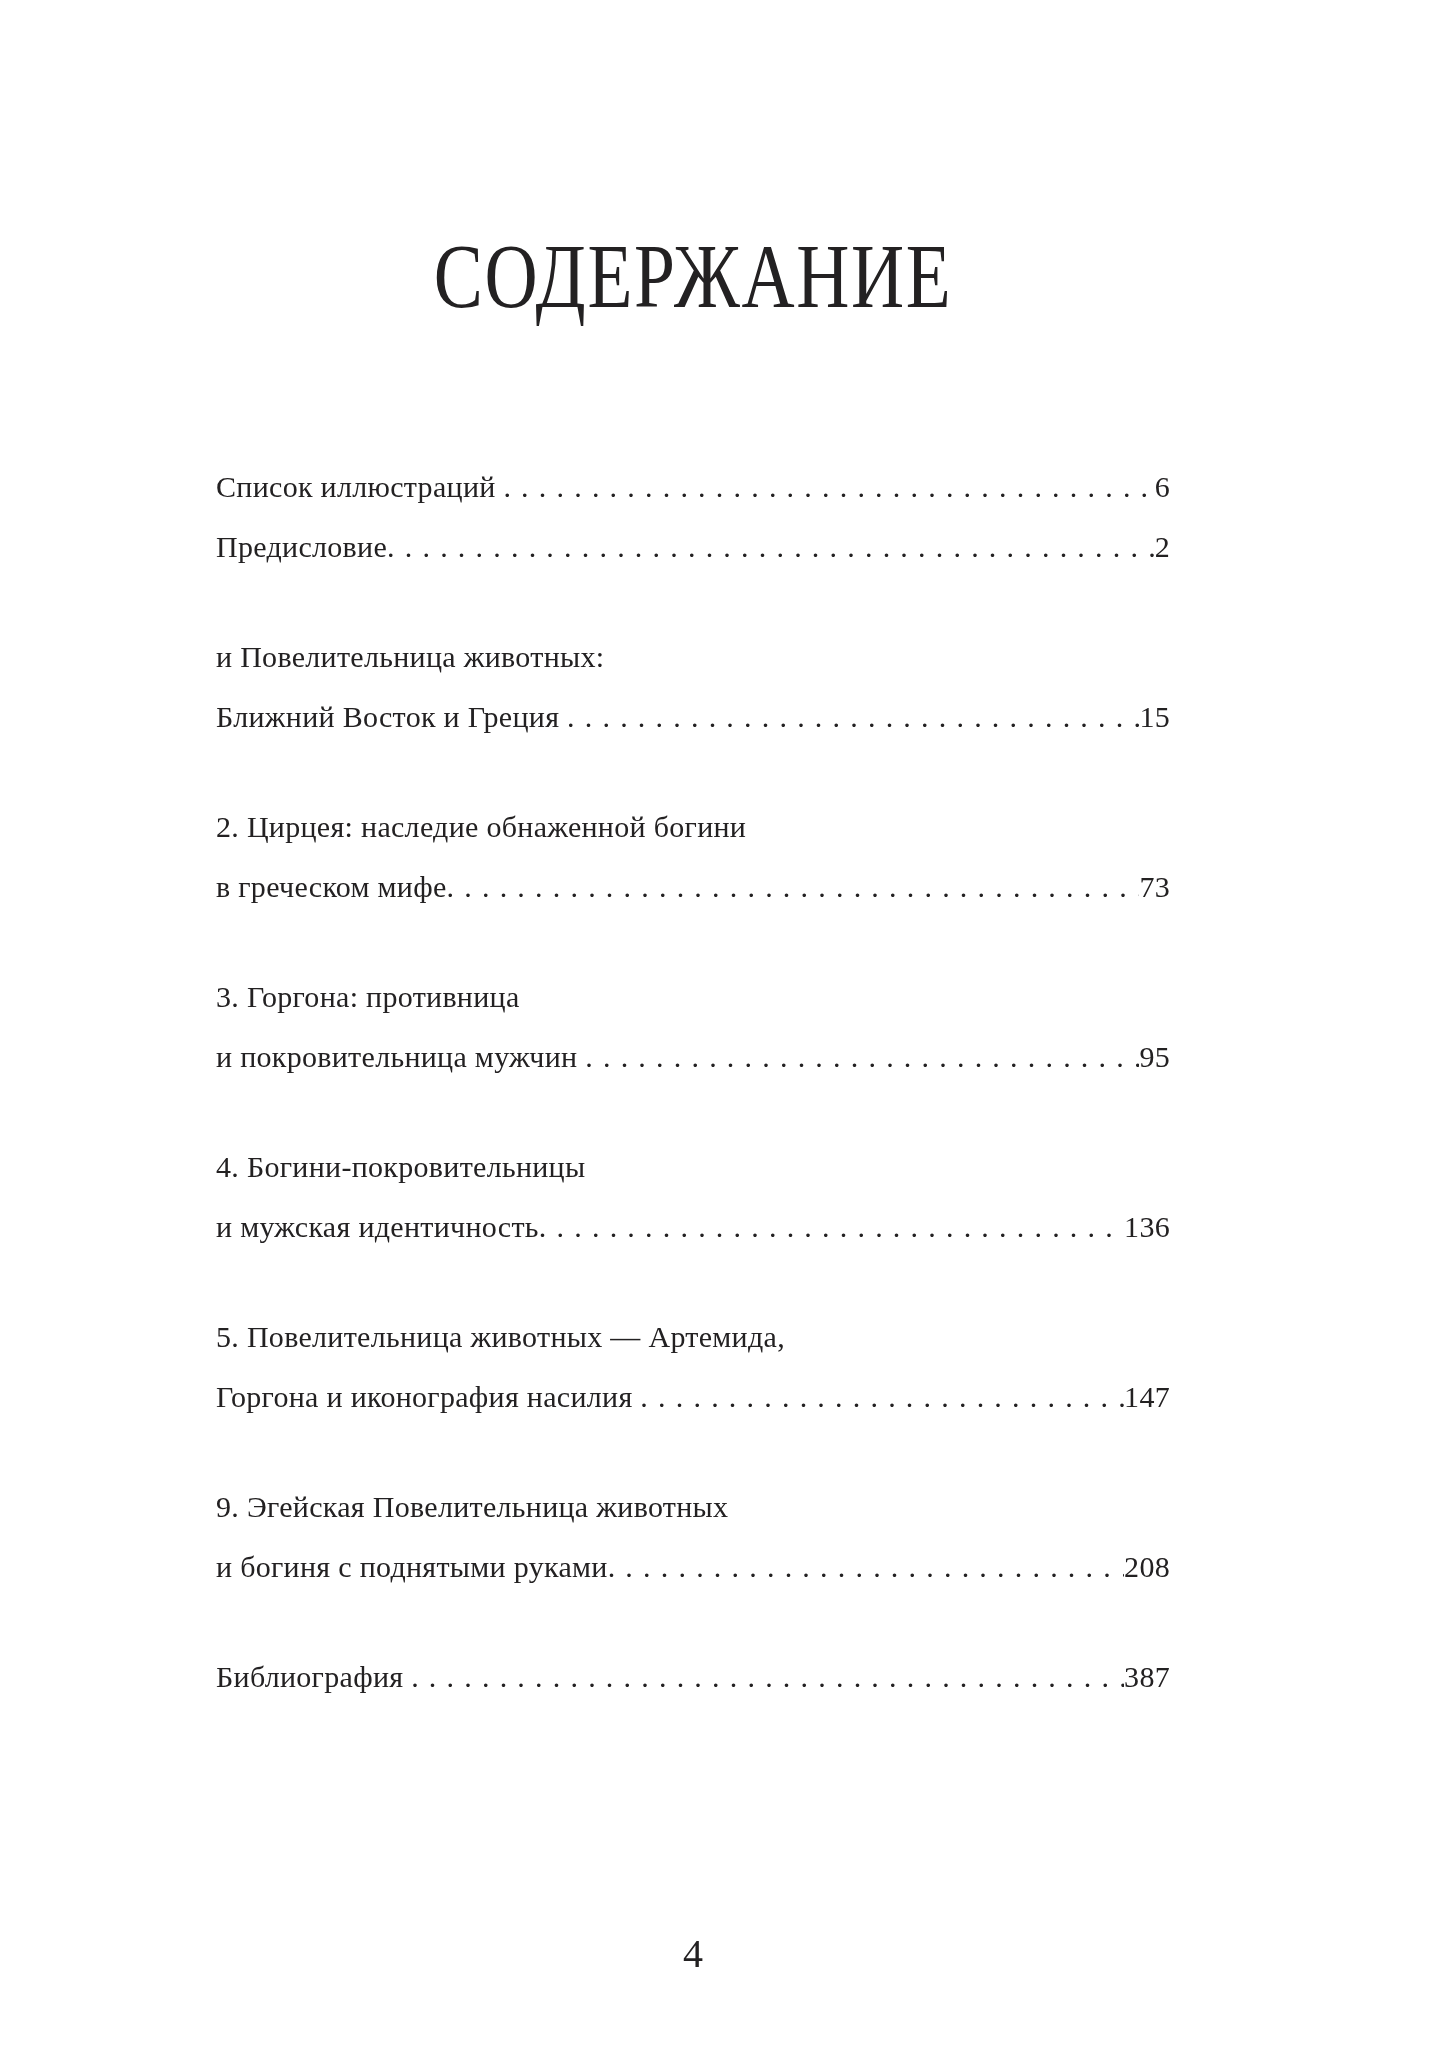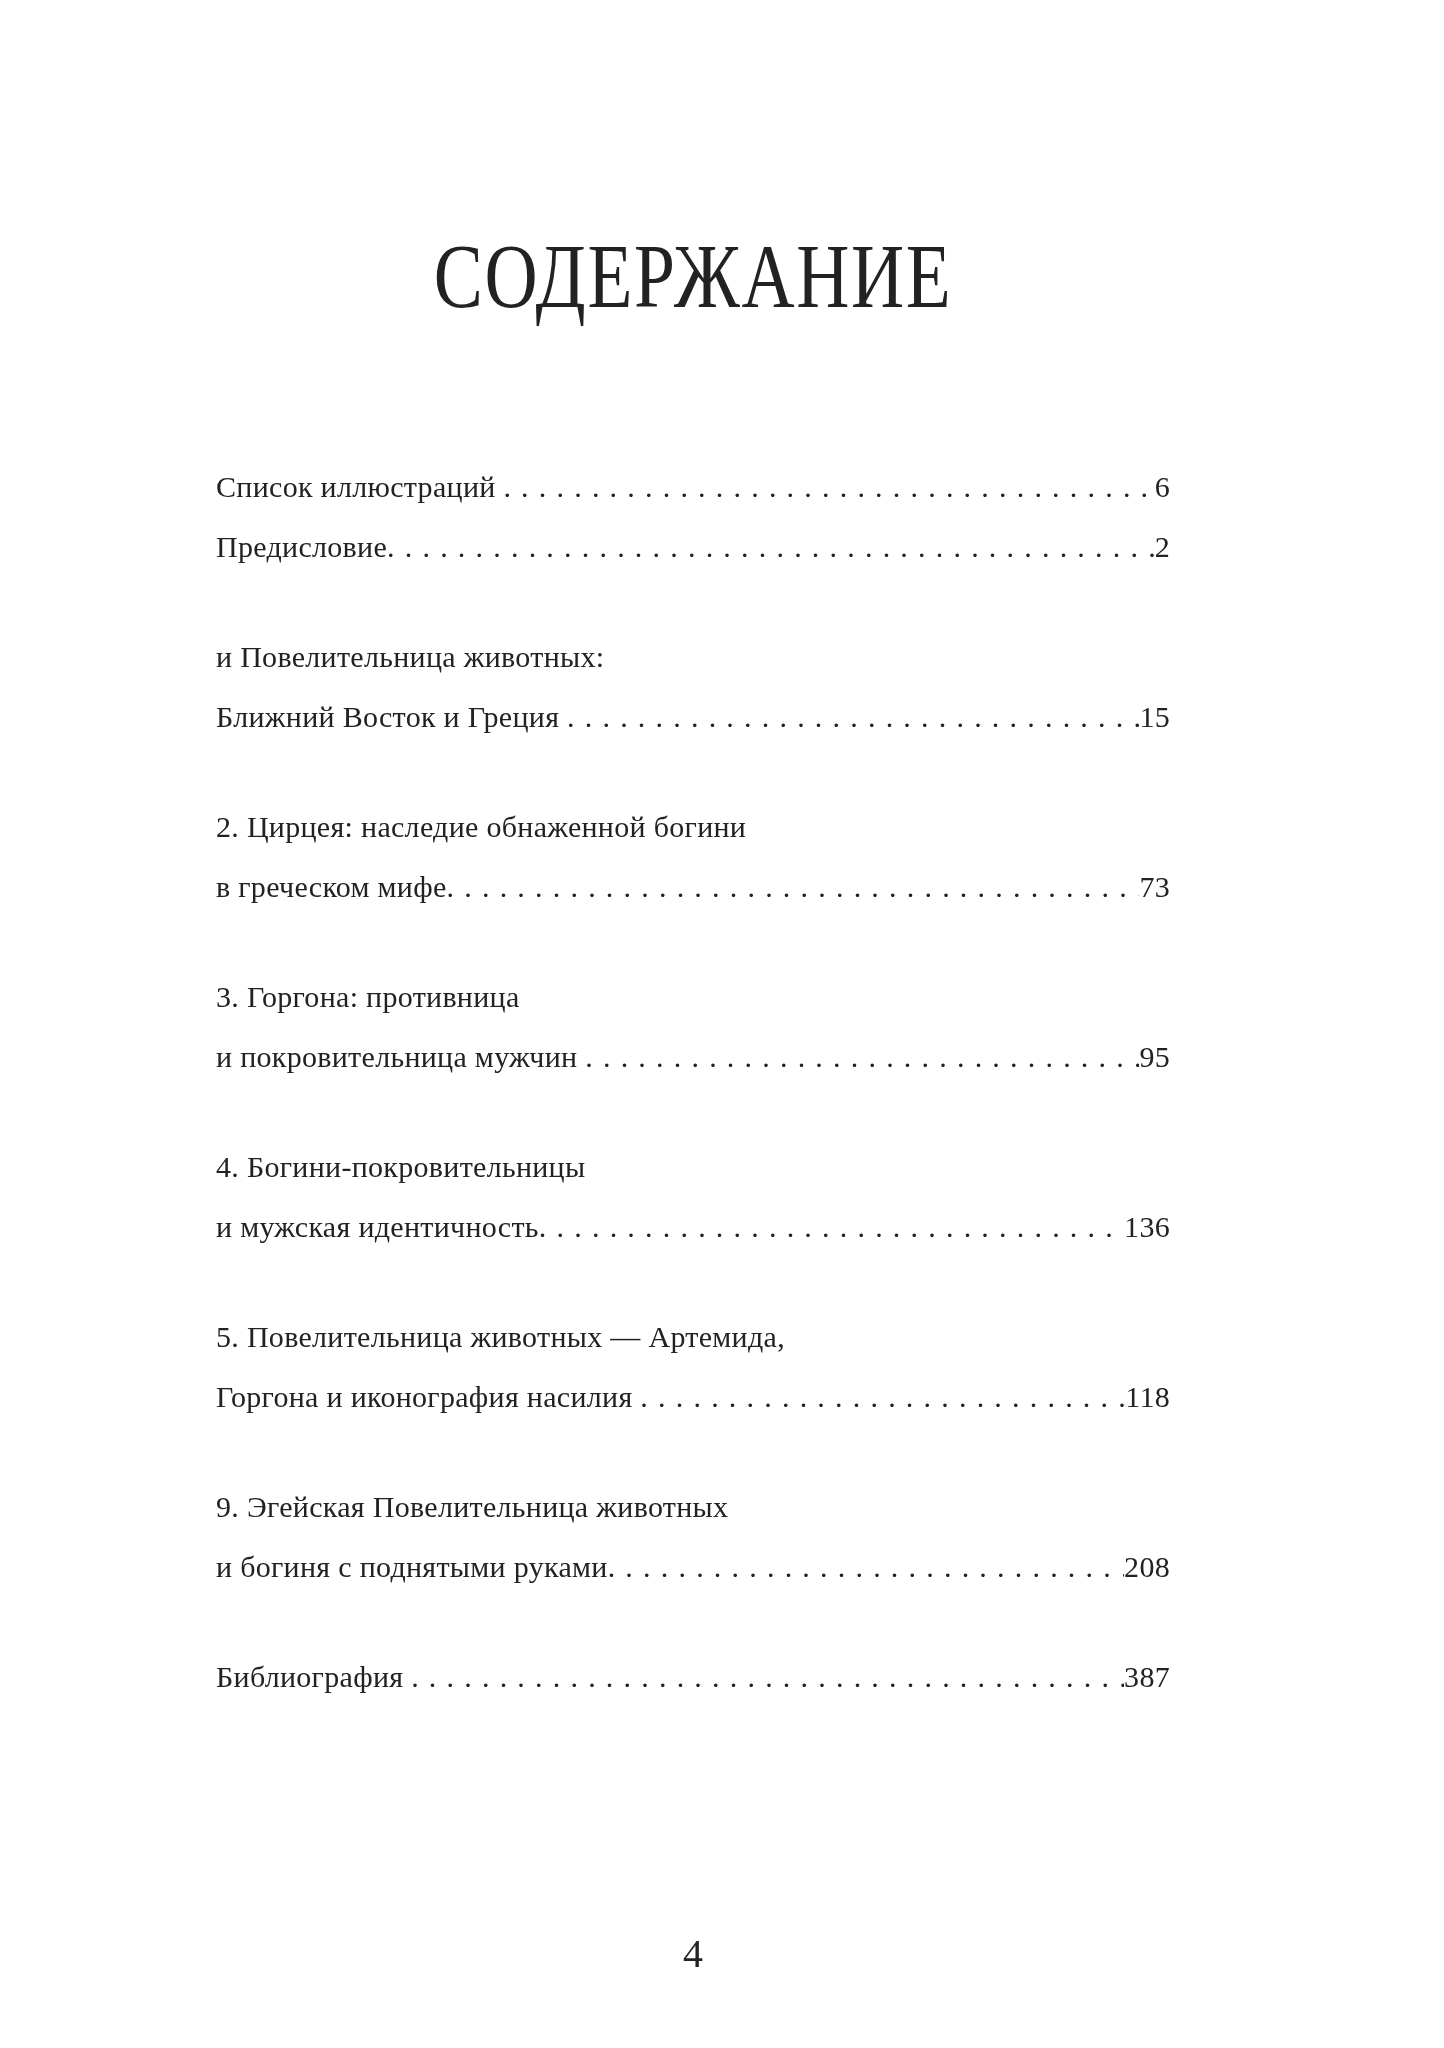--- a/index.html
+++ b/index.html
@@ -140,21 +140,21 @@
         <span class="dot-leader"></span>
         <span class="toc-page">136</span>
       </div>
     </div>
 
     <div class="toc-entry">
       <div class="toc-line">5. Повелительница животных — Артемида,</div>
       <div class="toc-line leader-line">
         <span class="toc-text">Горгона и иконография насилия </span>
         <span class="dot-leader"></span>
-        <span class="toc-page">118</span>
+        <span class="toc-page">147</span>
       </div>
     </div>
 
     <div class="toc-entry">
       <div class="toc-line">9. Эгейская Повелительница животных</div>
       <div class="toc-line leader-line">
         <span class="toc-text">и богиня с поднятыми руками</span>
         <span class="dot-leader"></span>
         <span class="toc-page">208</span>
       </div>

